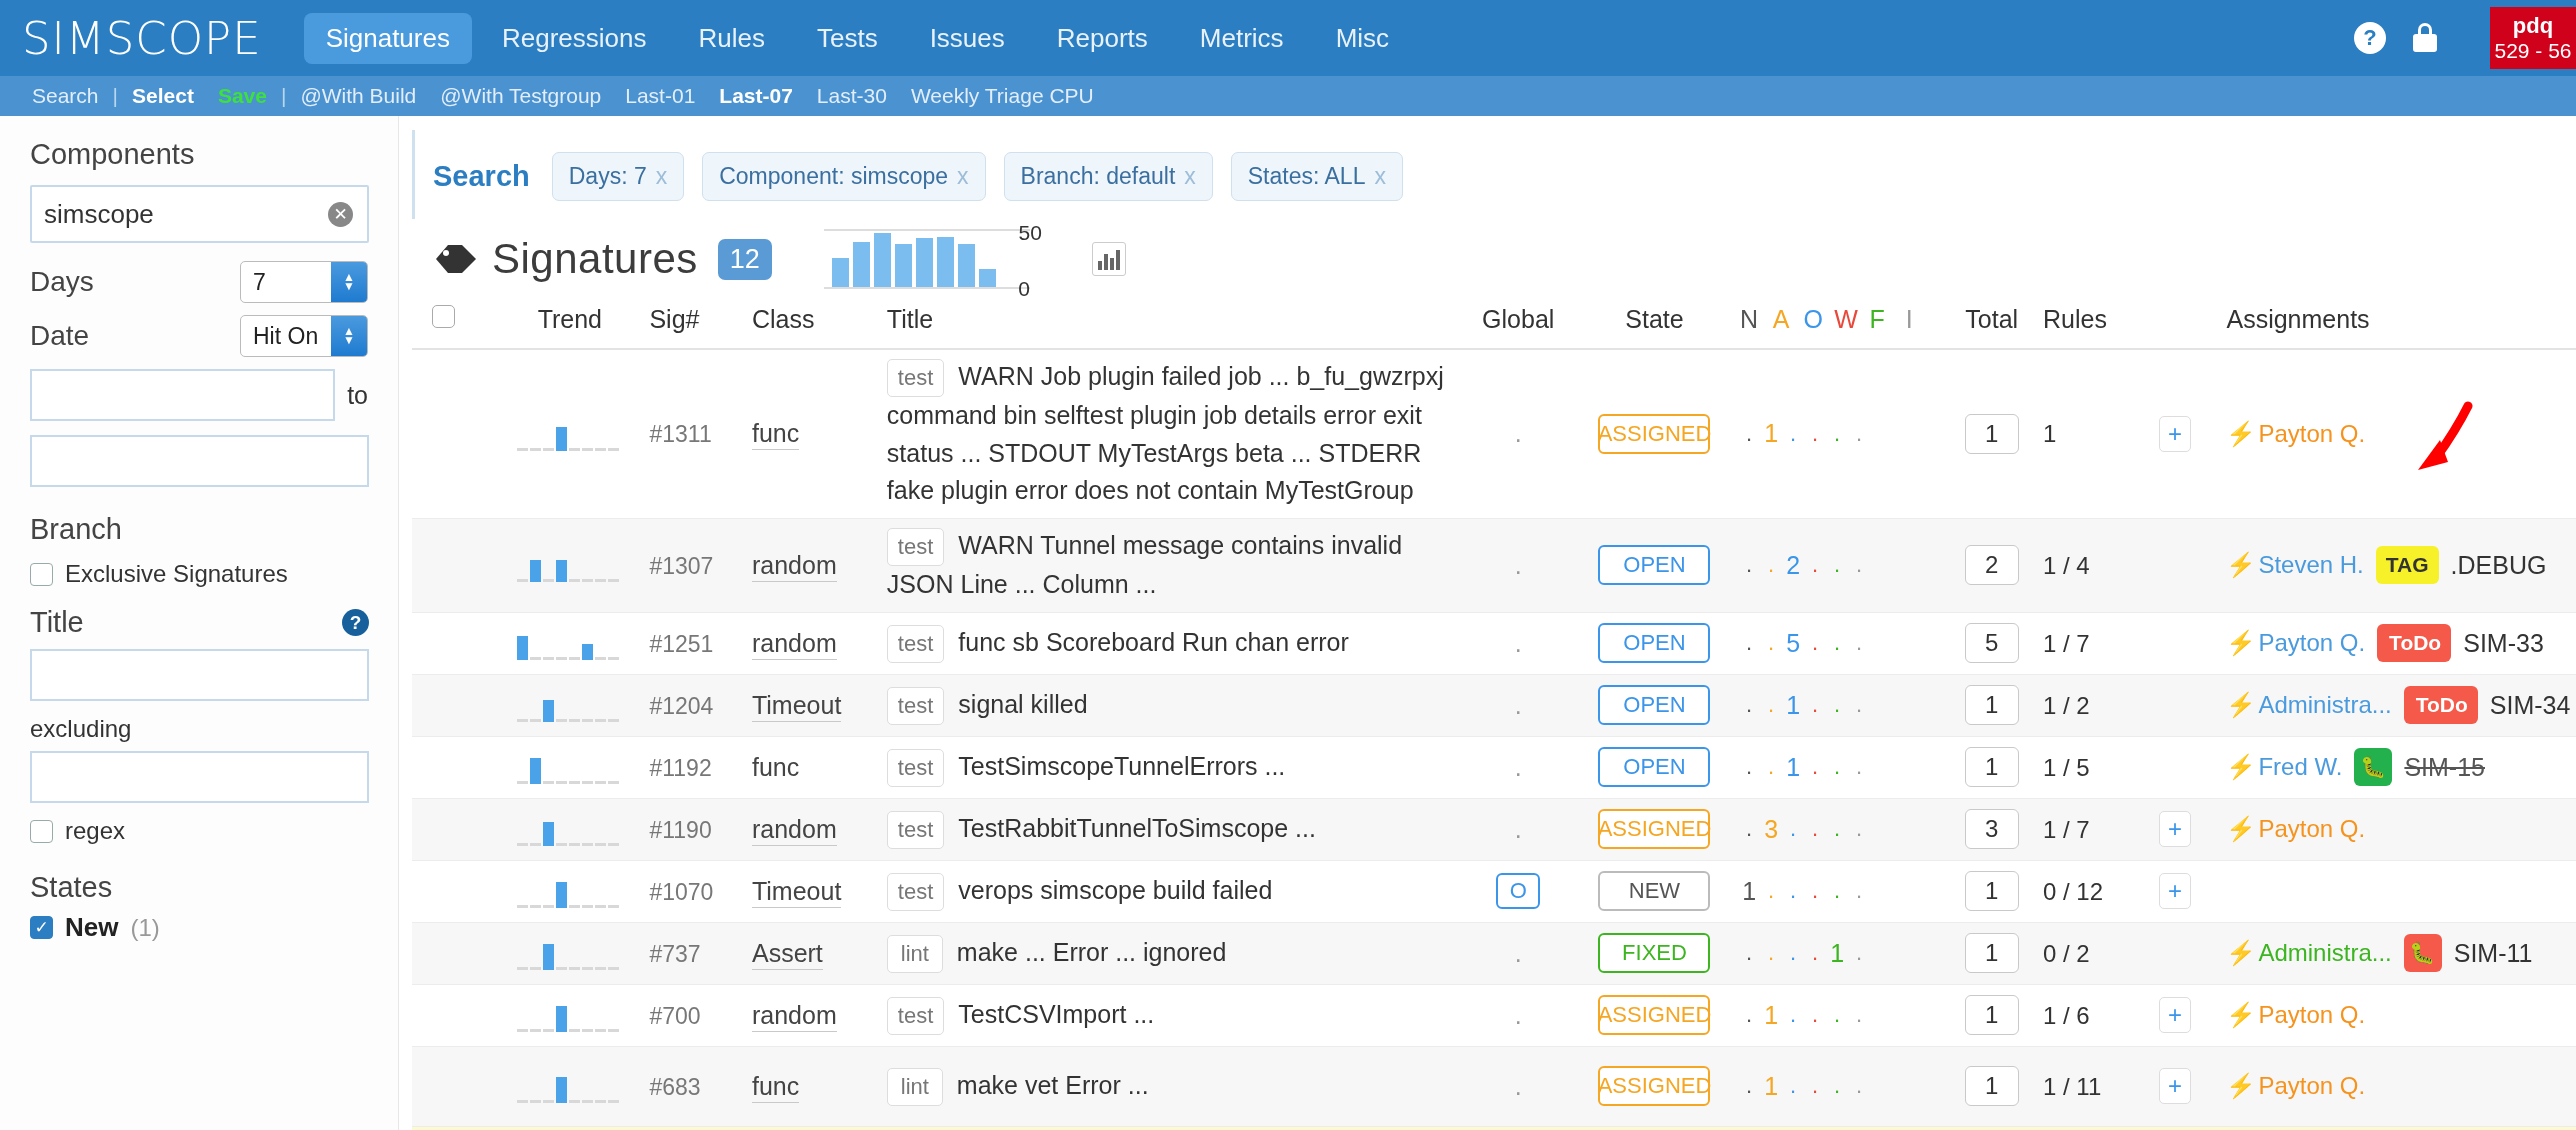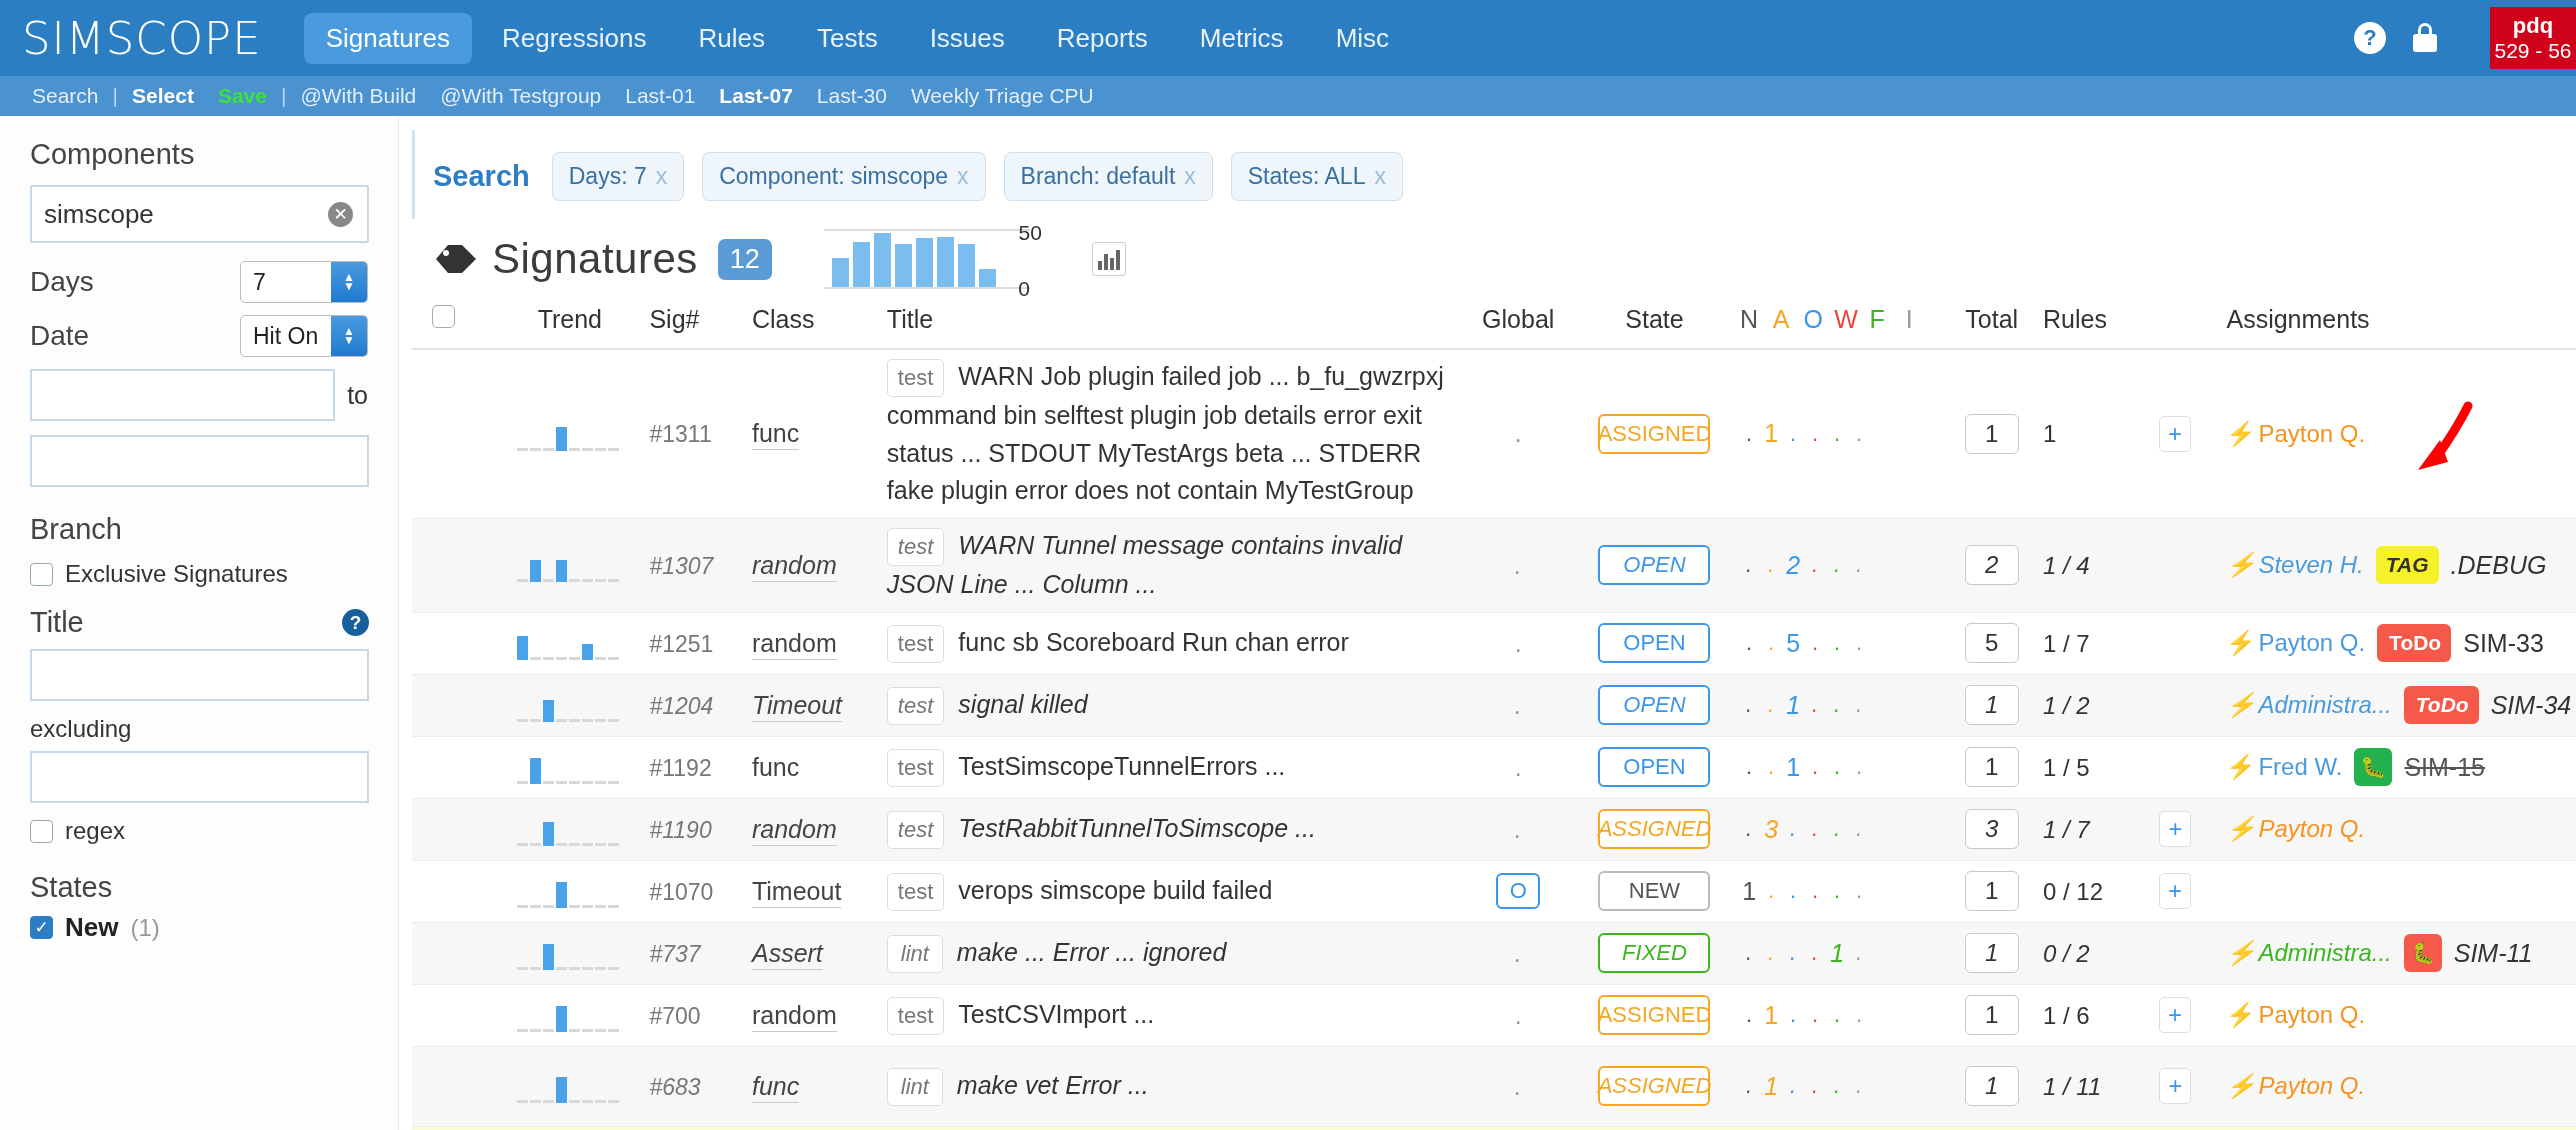--- a/index.html
+++ b/index.html
@@ -155,21 +155,21 @@
 
   
   table.sigtable { width:100%; border-collapse:collapse; table-layout:fixed; }
   table.sigtable th {
     font-size:25px; font-weight:normal; color:#333; text-align:left;
     padding: 6px 0 14px 0; border-bottom:2px solid #e3e3e3; vertical-align:bottom;
   }
   table.sigtable th.c { text-align:center; }
   table.sigtable td { padding: 0; vertical-align:middle; font-size:25px; }
   tr.datarow { height:62px; }
-  tr.datarow.alt { background:#f7f7f7;font-style:italic; }
+  tr.datarow.alt { background:#f7f7f7; }
   tr.datarow.yellow { background:#fbfbd2; }
   tr.datarow td { border-bottom:1px solid #ececec; }
 
   .spark { width:106px; height:34px; position:relative; margin:0 auto; }
   .spark .seg { position:absolute; bottom:0; width:11px; height:3px; background:#d8d8d8; }
   .spark .hit { position:absolute; bottom:0; width:11px; background:#4aa3e8; }
 
   .signum { color:#777; font-size:23px; }
   .classlink { color:#444; border-bottom:1px solid #c9c9c9; padding-bottom:2px; font-size:25px;}
   .classplain { color:#444; font-size:25px; }

